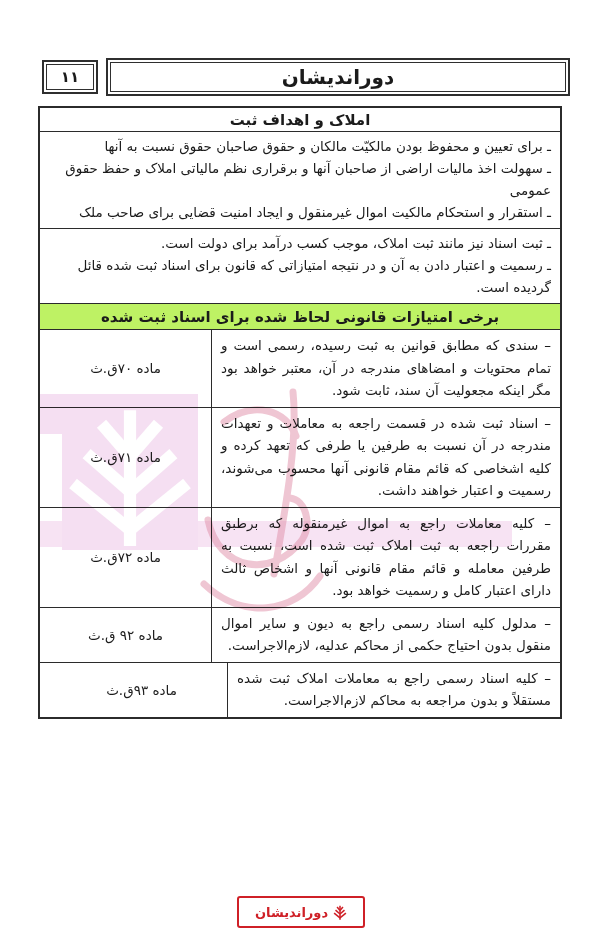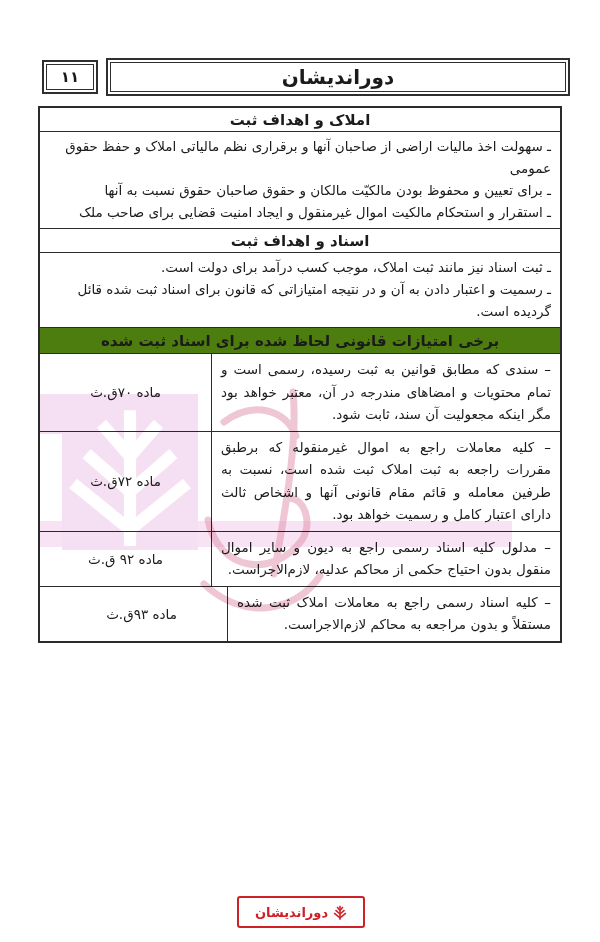--- a/index.html
+++ b/index.html
@@ -29,21 +29,21 @@
   
   .main-table{
     position:absolute;left:38px;top:106px;width:524px;box-sizing:border-box;
     border:2px solid #2b2b2b;background:#fff;font-size:13.5px;
   }
   .sec-header{
     text-align:center;font-weight:bold;font-size:15px;
     padding:3px 4px 2px;border-bottom:1.3px solid #2b2b2b;
   }
   .sec-header.shaded{
-    background:#4d7c0f;
+    background:#bef264;
     padding:4px 4px 3px;
   }
   .sec-body{
     padding:3px 9px 5px;border-bottom:1.3px solid #2b2b2b;
   }
   .sec-line{line-height:22px;text-align:right;}
   .grid-row{
     display:flex;flex-direction:row;border-bottom:1.3px solid #2b2b2b;
   }
   .grid-row:last-child{border-bottom:none;margin-left:16px;}
@@ -96,36 +96,39 @@
   <div class="brand-banner">
     <div class="inner">
       <span class="brand-title">دوراندیشان</span>
     </div>
   </div>
 
   <div class="main-table">
 
     <div class="sec-header">املاک و اهداف ثبت</div>
     <div class="sec-body">
+      <div class="sec-line">ـ برای تعیین و محفوظ بودن مالکیّت مالکان و حقوق صاحبان حقوق نسبت به آنها</div>
       <div class="sec-line">ـ سهولت اخذ مالیات اراضی از صاحبان آنها و برقراری نظم مالیاتی املاک و حفظ حقوق عمومی</div>
-      <div class="sec-line">ـ برای تعیین و محفوظ بودن مالکیّت مالکان و حقوق صاحبان حقوق نسبت به آنها</div>
       <div class="sec-line">ـ استقرار و استحکام مالکیت اموال غیرمنقول و ایجاد امنیت قضایی برای صاحب ملک</div>
     </div>
 
-    <div class="sec-header">اسناد و اهداف ثبت</div>
     <div class="sec-body">
       <div class="sec-line">ـ ثبت اسناد نیز مانند ثبت املاک، موجب کسب درآمد برای دولت است.</div>
       <div class="sec-line">ـ رسمیت و اعتبار دادن به آن و در نتیجه امتیازاتی که قانون برای اسناد ثبت شده قائل گردیده است.</div>
     </div>
 
     <div class="sec-header shaded">برخی امتیازات قانونی لحاظ شده برای اسناد ثبت شده</div>
 
     <div class="grid-row">
       <div class="cell-text">– سندی که مطابق قوانین به ثبت رسیده، رسمی است و تمام محتویات و امضاهای مندرجه در آن، معتبر خواهد بود مگر اینکه مجعولیت آن سند، ثابت شود.</div>
       <div class="cell-article">ماده ۷۰ق.ث</div>
+    </div>
+    <div class="grid-row">
+      <div class="cell-text">– اسناد ثبت شده در قسمت راجعه به معاملات و تعهدات مندرجه در آن نسبت به طرفین یا طرفی که تعهد کرده و کلیه اشخاصی که قائم مقام قانونی آنها محسوب می‌شوند، رسمیت و اعتبار خواهند داشت.</div>
+      <div class="cell-article">ماده ۷۱ق.ث</div>
     </div>
     <div class="grid-row">
       <div class="cell-text">– کلیه معاملات راجع به اموال غیرمنقوله که برطبق مقررات راجعه به ثبت املاک ثبت شده است، نسبت به طرفین معامله و قائم مقام قانونی آنها و اشخاص ثالث دارای اعتبار کامل و رسمیت خواهد بود.</div>
       <div class="cell-article">ماده ۷۲ق.ث</div>
     </div>
     <div class="grid-row">
       <div class="cell-text">– مدلول کلیه اسناد رسمی راجع به دیون و سایر اموال منقول بدون احتیاج حکمی از محاکم عدلیه، لازم‌الاجراست.</div>
       <div class="cell-article">ماده ۹۲ ق.ث</div>
     </div>
     <div class="grid-row">

